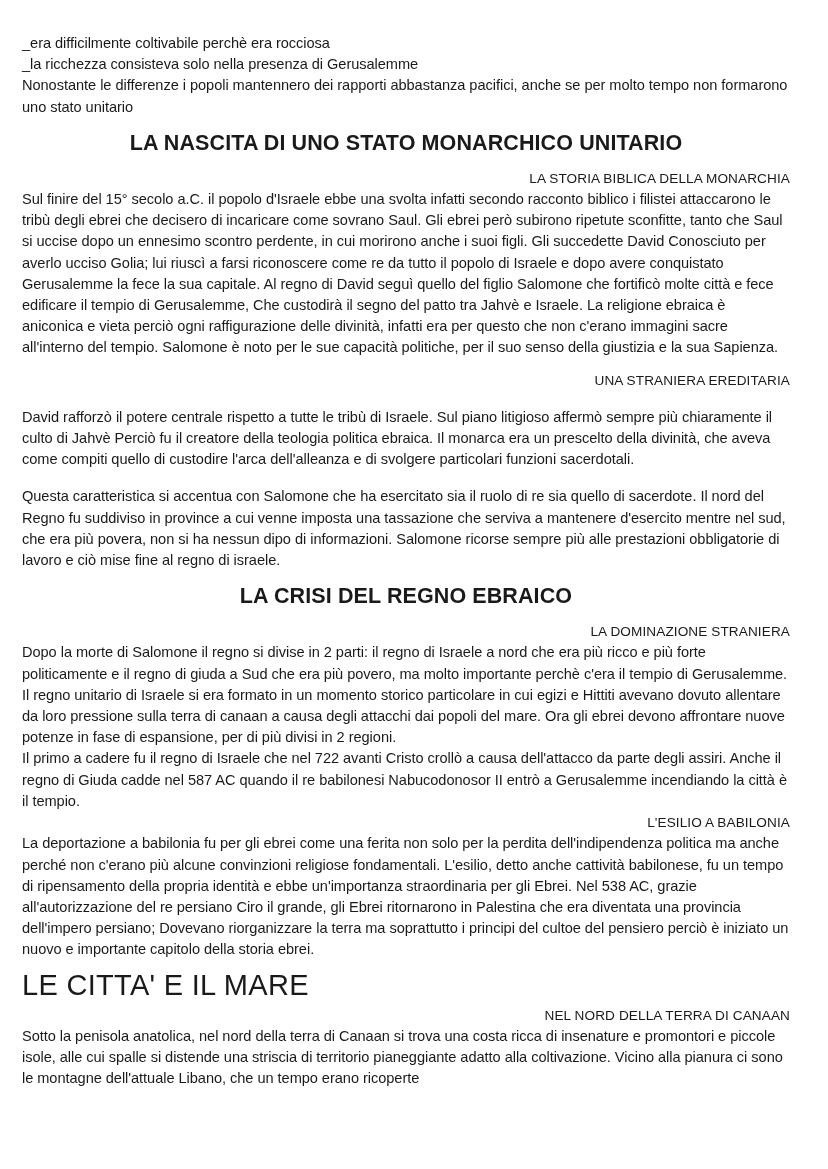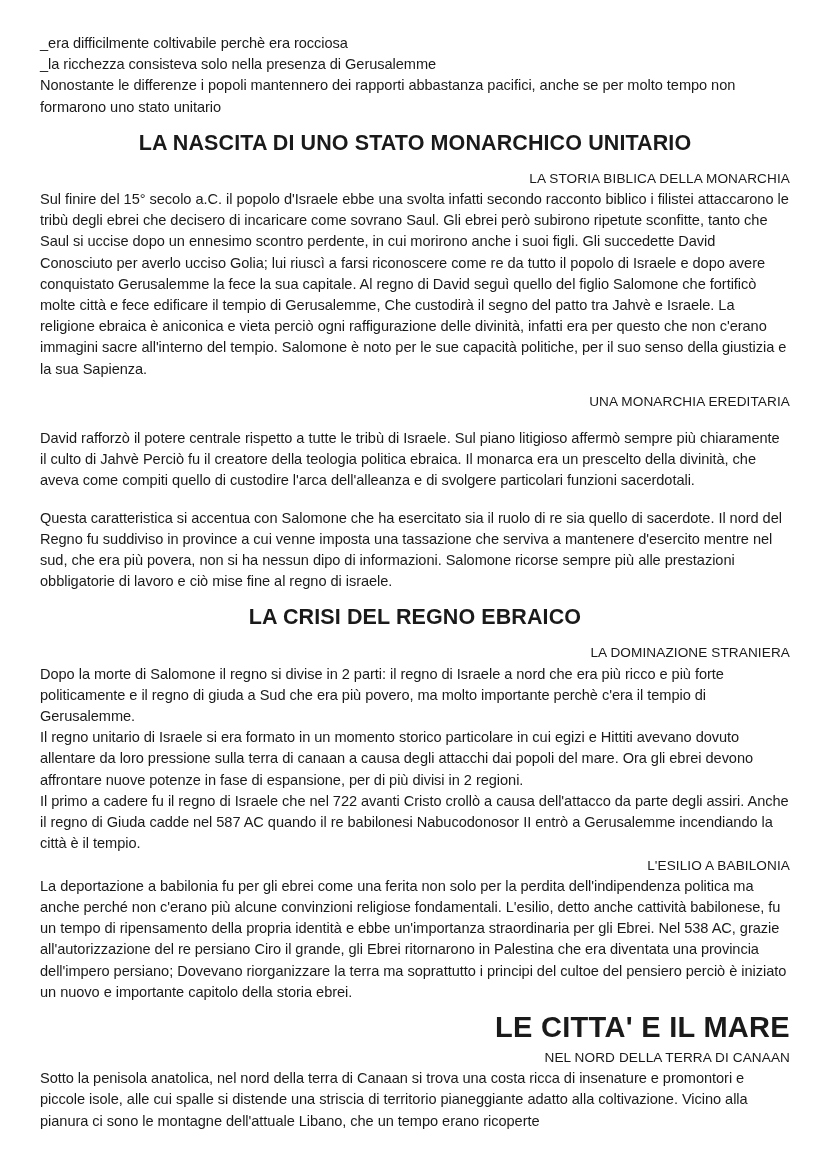--- a/index.html
+++ b/index.html
@@ -13,21 +13,21 @@
     color: #1a1a1a;
     -webkit-font-smoothing: antialiased;
   }
   .page {
     position: relative;
     width: 828px;
     height: 1169px;
     margin: 0 auto;
     background: #ffffff;
     box-sizing: border-box;
-    padding: 33px 38px 0 40px;
+    padding: 33px 38px 0 22px;
     overflow: hidden;
   }
   .doc-body {
     font-size: 14.6px;
     line-height: 21.2px;
     letter-spacing: -0.05px;
     text-align: left;
   }
   
   .para {
@@ -51,22 +51,22 @@
   .title-center {
     margin: 12px;
     text-align: center;
     font-weight: 700;
     font-size: 21.5px;
     line-height: 26px;
     letter-spacing: 0.1px;
   }
   .title-big {
     margin: 0;
-    text-align: right;
-    font-weight: 700;
+    text-align: left;
+    font-weight: 400;
     font-size: 29px;
     line-height: 40px;
     letter-spacing: 0.3px;
   }
   .spacer-sm { height: 11px; }
   .spacer-xs { height: 4px; }
   .spacer-md { height: 16px; }
 </style>
 </head>
 <body>
@@ -78,21 +78,21 @@
     <p class="para">_la ricchezza consisteva solo nella presenza di Gerusalemme</p>
     <p class="para">Nonostante le differenze i popoli mantennero dei rapporti abbastanza pacifici, anche se per molto tempo non formarono uno stato unitario</p>
 
     <h1 class="title-center">LA NASCITA DI UNO STATO MONARCHICO UNITARIO</h1>
 
     <h2 class="subhead">LA STORIA BIBLICA DELLA MONARCHIA</h2>
     <p class="para">Sul finire del 15° secolo a.C. il popolo d'Israele ebbe una svolta infatti secondo racconto biblico i filistei attaccarono le tribù degli ebrei che decisero di incaricare come sovrano Saul. Gli ebrei però subirono ripetute sconfitte, tanto che Saul si uccise dopo un ennesimo scontro perdente, in cui morirono anche i suoi figli. Gli succedette David Conosciuto per averlo ucciso Golia; lui riuscì a farsi riconoscere come re da tutto il popolo di Israele e dopo avere conquistato Gerusalemme la fece la sua capitale. Al regno di David seguì quello del figlio Salomone che fortificò molte città e fece edificare il tempio di Gerusalemme, Che custodirà il segno del patto tra Jahvè e Israele. La religione ebraica è aniconica e vieta perciò ogni raffigurazione delle divinità, infatti era per questo che non c'erano immagini sacre all'interno del tempio. Salomone è noto per le sue capacità politiche, per il suo senso della giustizia e la sua Sapienza.</p>
 
     <div class="spacer-sm"></div>
 
-    <h2 class="subhead">UNA MONARCHIA EREDITARIA</h2>
+    <h2 class="subhead">UNA STRANIERA EREDITARIA</h2>
 
     <div class="spacer-md"></div>
 
     <p class="para">David rafforzò il potere centrale rispetto a tutte le tribù di Israele. Sul piano litigioso affermò sempre più chiaramente il culto di Jahvè Perciò fu il creatore della teologia politica ebraica. Il monarca era un prescelto della divinità, che aveva come compiti quello di custodire l'arca dell'alleanza e di svolgere particolari funzioni sacerdotali.</p>
 
     <div class="spacer-md"></div>
 
     <p class="para">Questa caratteristica si accentua con Salomone che ha esercitato sia il ruolo di re sia quello di sacerdote. Il nord del Regno fu suddiviso in province a cui venne imposta una tassazione che serviva a mantenere d'esercito mentre nel sud, che era più povera, non si ha nessun dipo di informazioni. Salomone ricorse sempre più alle prestazioni obbligatorie di lavoro e ciò mise fine al regno di israele.</p>
 
     <h1 class="title-center">LA CRISI DEL REGNO EBRAICO</h1>

